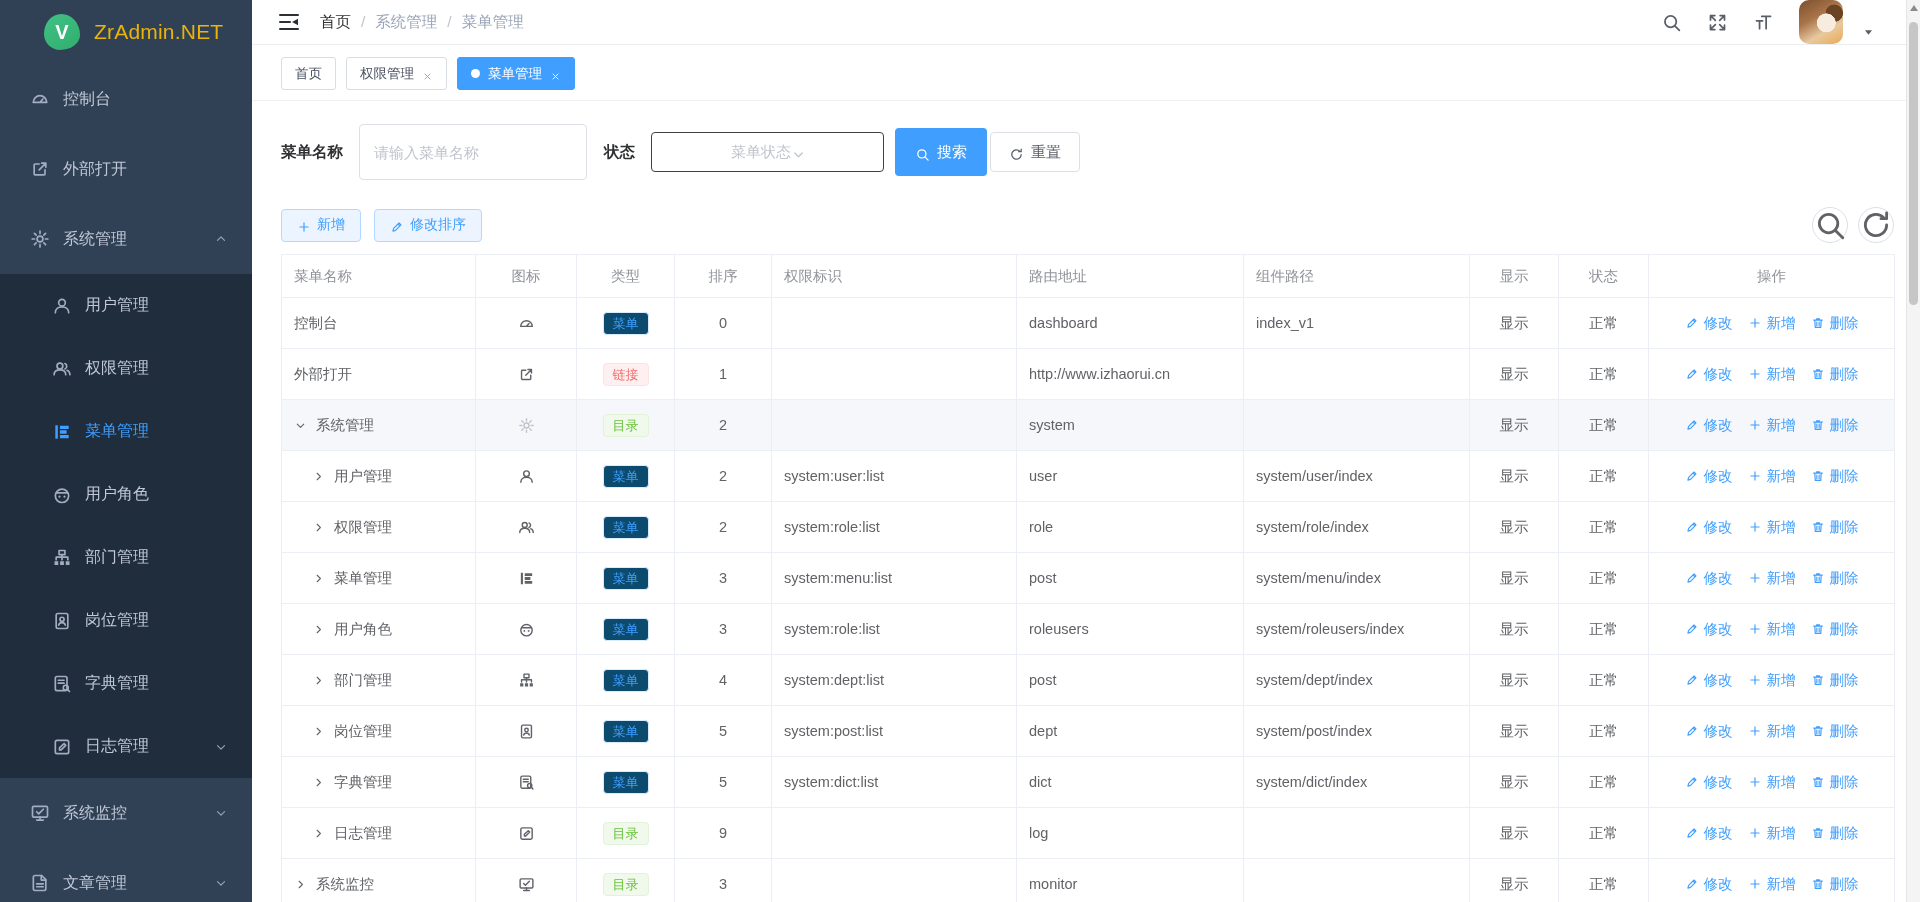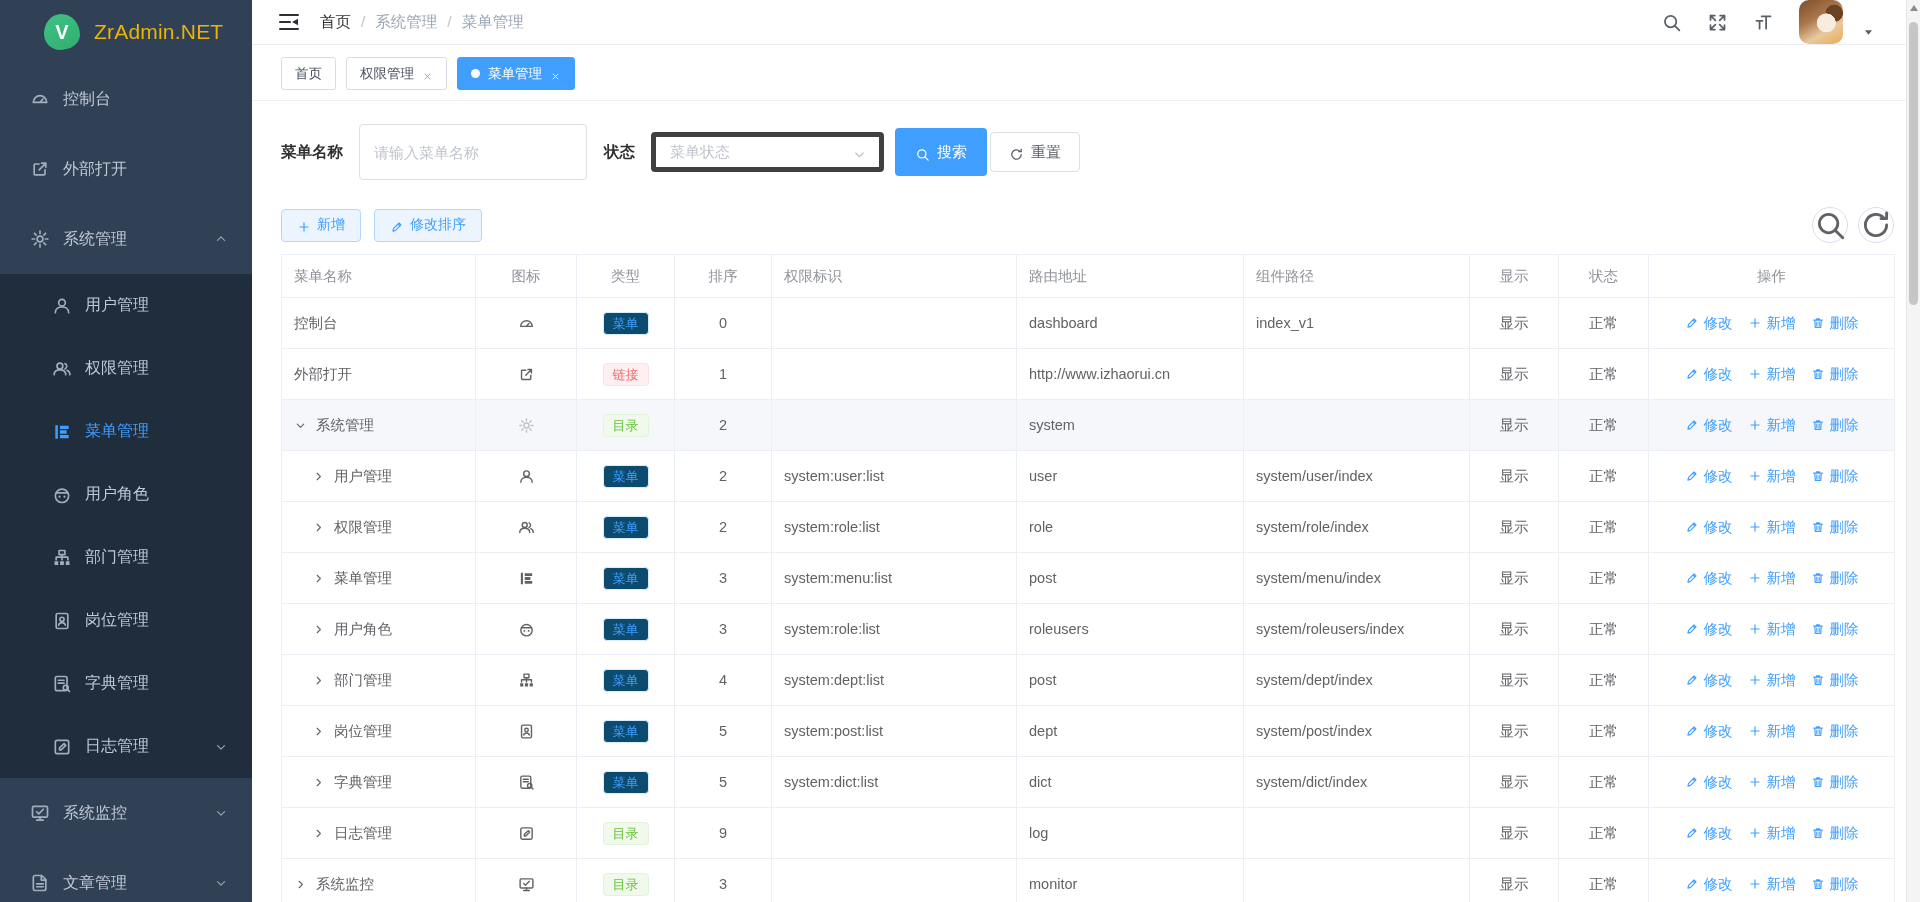--- a/index.html
+++ b/index.html
@@ -50,21 +50,21 @@
   .tab.active .dot{display:inline-block}
   .close-ic{width:11px;height:11px;color:#9aa0ab}
   .tab.active .close-ic{color:#fff}
 
   
   .content{padding:0 26px 0 29px}
   .filters{margin-top:23px;display:flex;align-items:center}
   .f-label{font-weight:bold;font-size:15.5px;color:#303133;margin-right:16px}
   .f-input{width:228px;height:56px;border:1px solid #dcdfe6;border-radius:4px;padding:0 14px;font-size:15px;color:#606266;outline:none;margin-right:17px;font-family:inherit}
   .f-input::placeholder{color:#c0c4cc}
-  .f-select{width:233px;height:40px;border:5px solid #404040;border-radius:4px;padding:0 12px 0 14px;display:flex;align-items:center;justify-content:space-between;cursor:pointer;margin-right:11px;background:#fff}
+  .f-select{width:233px;height:40px;border:1px solid #404040;border-radius:4px;padding:0 12px 0 14px;display:flex;align-items:center;justify-content:center;cursor:pointer;margin-right:11px;background:#fff}
   .sel-ph{font-size:15px;color:#c0c4cc}
   .sel-chev{width:15px;height:15px;color:#c0c4cc}
   .btn{display:inline-flex;align-items:center;gap:7px;border-radius:4px;cursor:pointer;border:1px solid transparent;font-family:inherit}
   .btn-search{height:48px;padding:0 19px;background:var(--primary);color:#fff;font-size:15px}
   .btn-reset{height:40px;padding:0 18px;background:#fff;border-color:#dcdfe6;color:#5a5e66;font-size:15px;margin-left:3px}
   .btn-ic{width:15px;height:15px}
 
   .toolbar{margin-top:27px;display:flex;align-items:center}
   .btn-plain{height:33px;padding:0 15px;background:#ecf5ff;border-color:#b3d8ff;color:var(--primary);font-size:14px;margin-right:13px;gap:6px}
   .btn-ic-sm{width:14px;height:14px}

